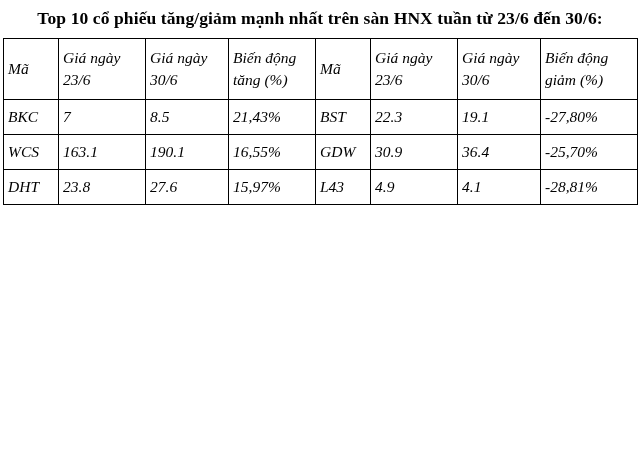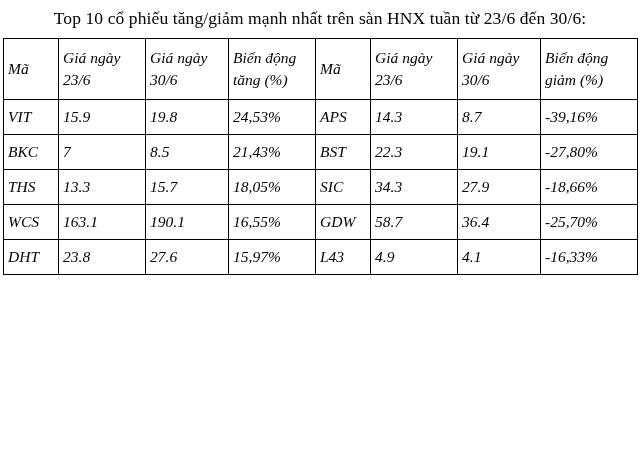--- a/index.html
+++ b/index.html
@@ -9,21 +9,21 @@
   }
   body {
     width: 640px;
     height: 452px;
     font-family: "Liberation Serif", serif;
     color: #000000;
     overflow: hidden;
   }
   .title {
     font-size: 17.5px;
-    font-weight: normal;
+    font-weight: bold;
     text-align: center;
     margin: 8px 4px 9px 4px;
     letter-spacing: 0.1px;
     white-space: nowrap;
   }
   table.stock-table {
     border-collapse: collapse;
     table-layout: fixed;
     width: 634px;
     margin-left: 3px;
@@ -71,63 +71,43 @@
       <th>Giá ngày 30/6</th>
       <th>Biến động tăng (%)</th>
       <th>Mã</th>
       <th>Giá ngày 23/6</th>
       <th>Giá ngày 30/6</th>
       <th>Biến động giảm (%)</th>
     </tr>
   </thead>
   <tbody>
       <tr>
-        <td>VIT</td>
-        <td>15.9</td>
-        <td>19.8</td>
-        <td>24,53%</td>
-        <td>APS</td>
-        <td>14.3</td>
-        <td>8.7</td>
-        <td>-39,16%</td>
-      </tr>
-      <tr>
         <td>BKC</td>
         <td>7</td>
         <td>8.5</td>
         <td>21,43%</td>
         <td>BST</td>
         <td>22.3</td>
         <td>19.1</td>
         <td>-27,80%</td>
       </tr>
       <tr>
-        <td>THS</td>
-        <td>13.3</td>
-        <td>15.7</td>
-        <td>18,05%</td>
-        <td>SIC</td>
-        <td>34.3</td>
-        <td>27.9</td>
-        <td>-18,66%</td>
-      </tr>
-      <tr>
         <td>WCS</td>
         <td>163.1</td>
         <td>190.1</td>
         <td>16,55%</td>
         <td>GDW</td>
-        <td>58.7</td>
+        <td>30.9</td>
         <td>36.4</td>
         <td>-25,70%</td>
       </tr>
       <tr>
         <td>DHT</td>
         <td>23.8</td>
         <td>27.6</td>
         <td>15,97%</td>
         <td>L43</td>
         <td>4.9</td>
         <td>4.1</td>
-        <td>-16,33%</td>
+        <td>-28,81%</td>
       </tr>
     </tbody>
 </table>
 
 </body></html>

